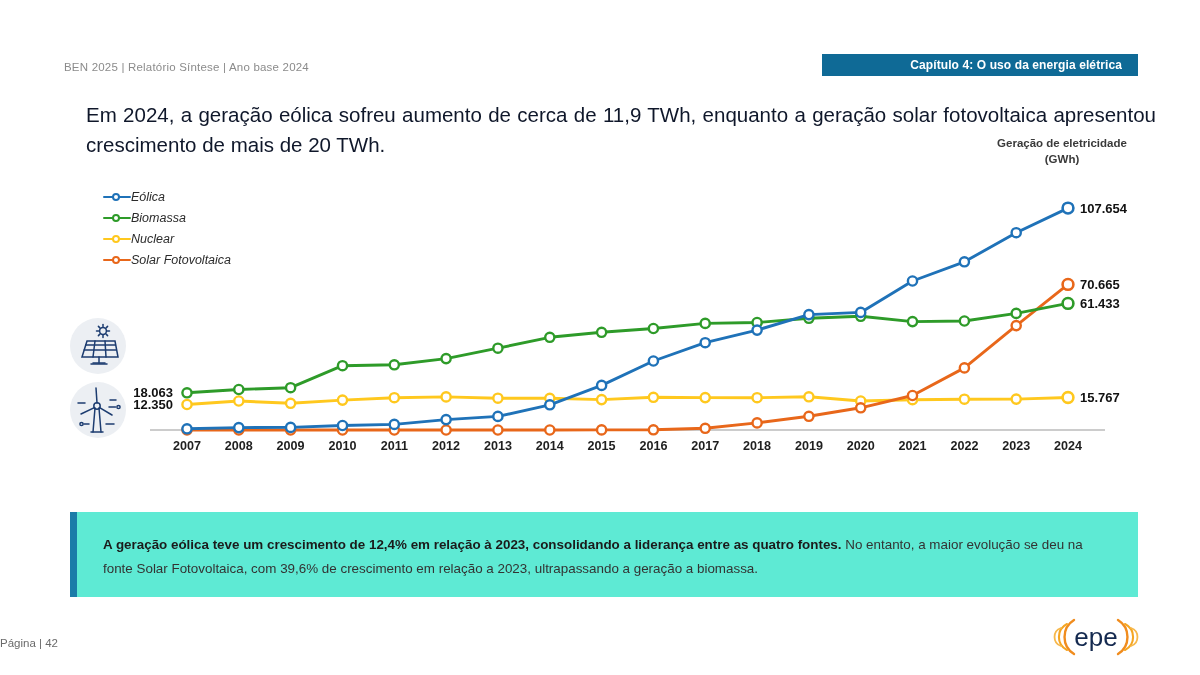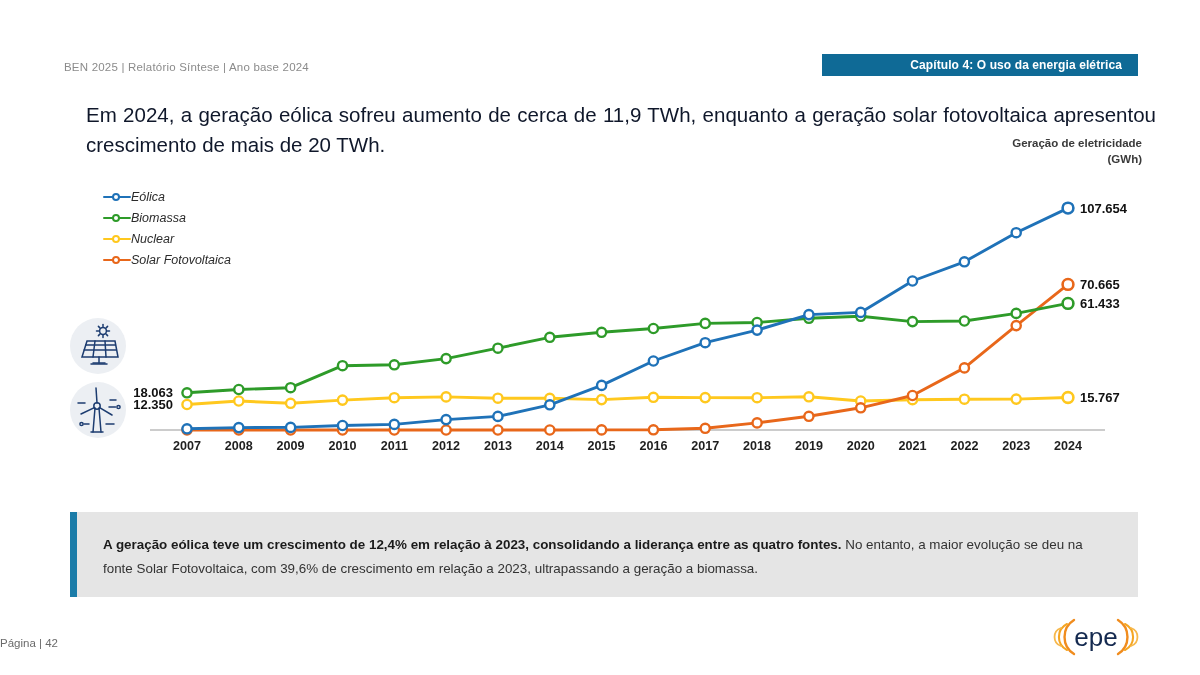--- a/index.html
+++ b/index.html
@@ -51,21 +51,21 @@
     text-align: justify;
     text-justify: inter-word;
     margin-left: 18px;
   }
 
   
   #axis-unit {
     position: absolute;
     right: 58px; top: 136px;
     width: 160px;
-    text-align: right;
+    text-align: center;
     font-size: 11.5px;
     font-weight: 700;
     color: #3a3a3a;
     line-height: 1.35;
   }
 
   
   #legend {
     position: absolute;
     left: 103px; top: 186px;
@@ -138,21 +138,21 @@
     background: #eceff3;
   }
   #icon-solar { left: 70px; top: 318px; }
   #icon-wind  { left: 70px; top: 382px; }
 
   
   #callout {
     position: absolute;
     left: 70px; top: 512px;
     width: 1068px; height: 85px;
-    background: #e5e5e5;
+    background: #5eead4;
     box-sizing: border-box;
   }
   #callout-bar {
     position: absolute;
     left: 0; top: 0;
     width: 7px; height: 85px;
     background: #1b7ca8;
   }
   #callout-text {
     position: absolute;

